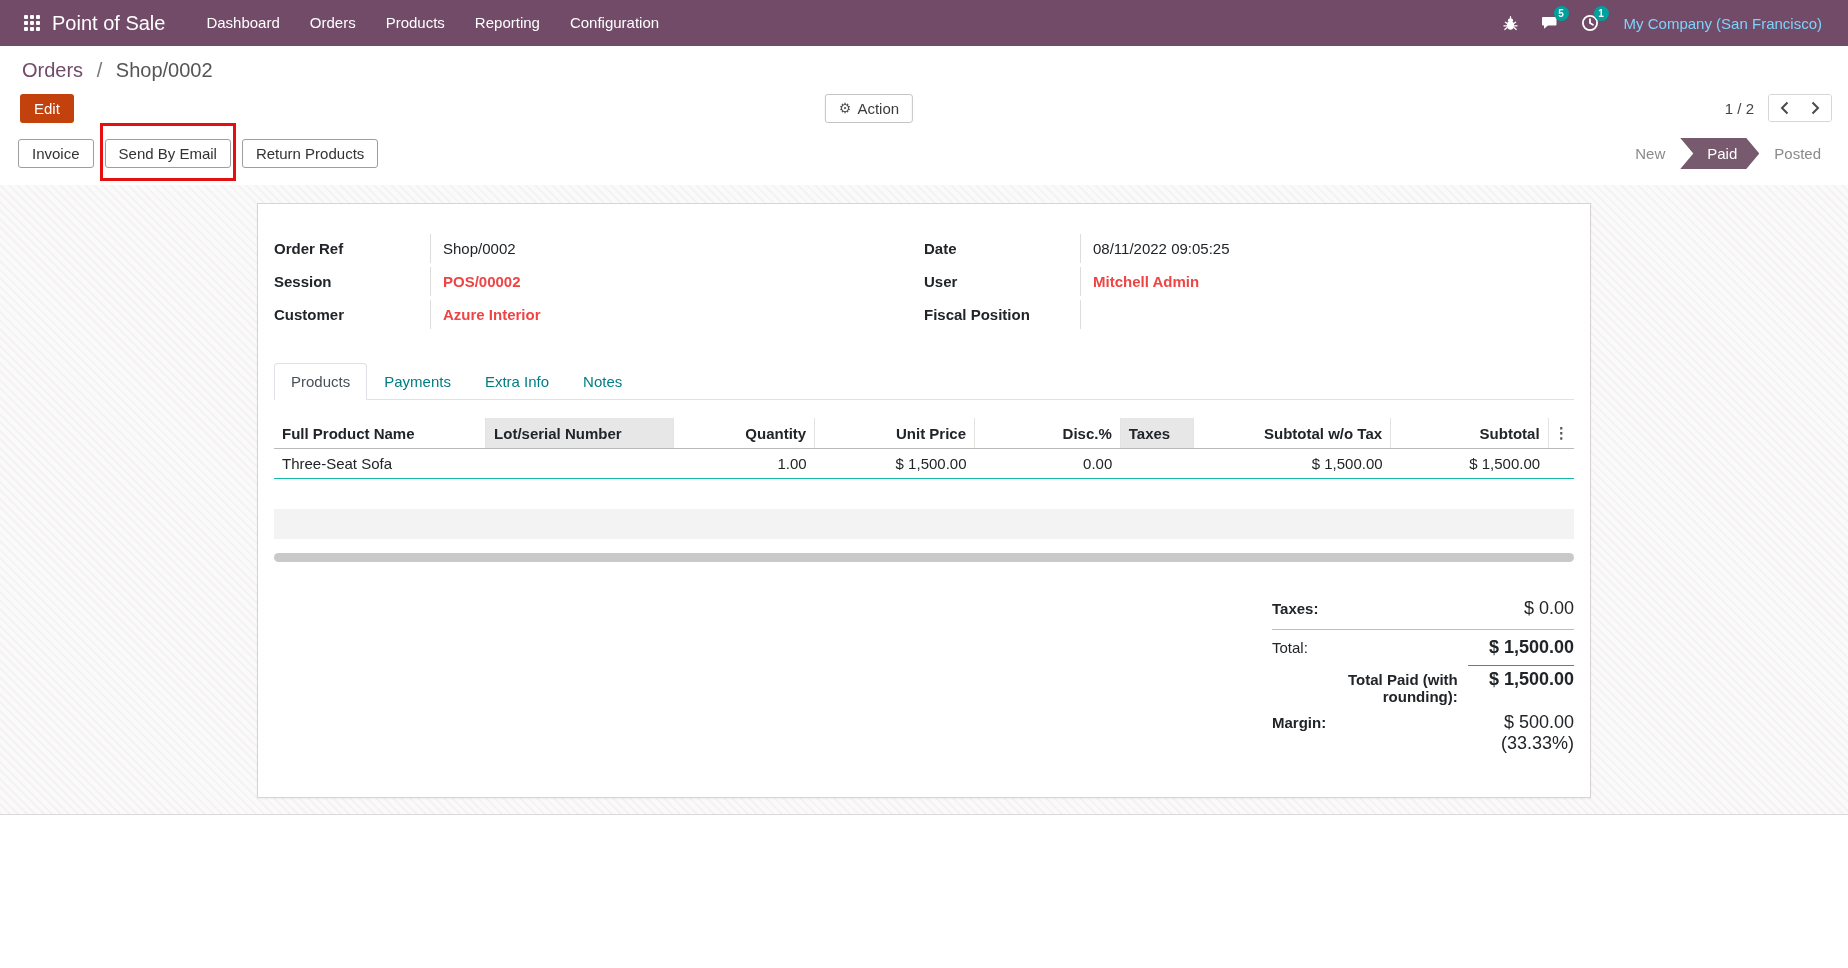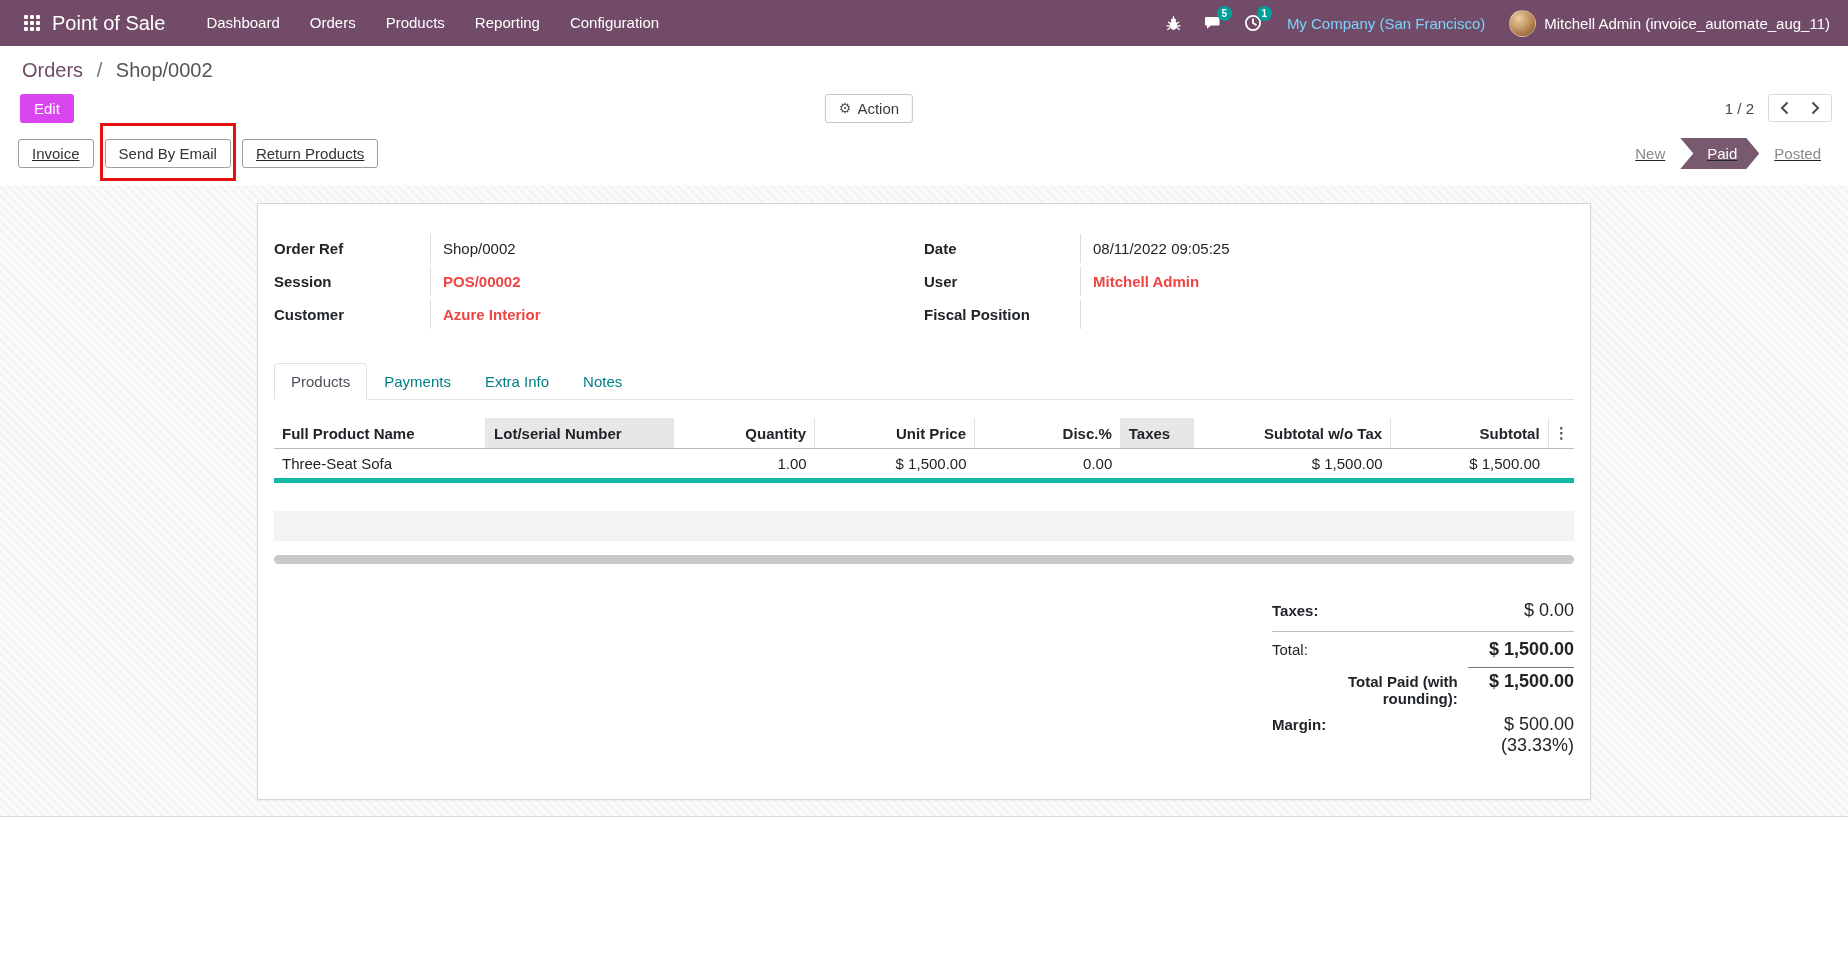--- a/index.html
+++ b/index.html
@@ -43,34 +43,34 @@
   .breadcrumb { padding: 12px 0 2px 22px; font-size: 20px; line-height: 24px; }
   .breadcrumb a { color: #714B67; text-decoration: none; }
   .breadcrumb .sep { color: #777; margin: 0 8px; }
   .breadcrumb .current { color: #555; }
 
   .cp-row { position: relative; display: flex; align-items: center; padding: 8px 16px 0 20px; height: 40px; }
   .btn {
     font-family: inherit; font-size: 15px; border-radius: 3px; padding: 5px 13px;
     border: 1px solid transparent; cursor: pointer; background: none; white-space: nowrap;
   }
-  .btn-primary { background: #d946ef; color: #fff; }
+  .btn-primary { background: #c2410c; color: #fff; }
   .btn-action {
     position: absolute; left: calc(50% - 55px); transform: translateX(-50%);
     background: #fff; border: 1px solid #c4c4c4; color: #3c3c3c;
     display: flex; align-items: center; gap: 6px;
   }
   .btn-action .gear { font-size: 14px; color: #555; }
   .pager { margin-left: auto; display: flex; align-items: center; gap: 14px; }
   .pager-count { color: #444; }
   .pager-group { display: flex; border: 1px solid #d6d6d6; border-radius: 3px; overflow: hidden; background: #fff; }
   .pager-group button { border: none; background: #fff; padding: 6px 11px; cursor: pointer; display: flex; align-items: center; }
 
   
-  .status-row { display: flex; align-items: center; justify-content: space-between; padding: 14px 14px 0 18px; height: 45px; text-decoration: underline; }
+  .status-row { display: flex; align-items: center; justify-content: space-between; padding: 14px 14px 0 18px; height: 45px; }
   .wf-buttons { display: flex; align-items: center; gap: 11px; }
   .btn-outline { background: #fff; border: 1px solid #9e9e9e; color: #333; }
   .hl-wrap { position: relative; display: inline-block; }
   .red-box { position: absolute; left: -5px; right: -5px; top: -16px; bottom: -13px; border: 3px solid #E60F0F; pointer-events: none; z-index: 2; }
   .statusbar { display: flex; align-items: center; }
   .state { color: #8a8a8a; padding: 5px 13px; font-size: 15px; cursor: pointer; white-space: nowrap; }
   .state.active {
     background: #775A6D; color: #fff; cursor: default; margin: 0 2px;
     padding: 7px 22px 7px 27px;
     clip-path: polygon(0 0, calc(100% - 13px) 0, 100% 50%, calc(100% - 13px) 100%, 0 100%, 13px 50%);
@@ -110,21 +110,21 @@
   
   .o_list { width: 100%; border-collapse: collapse; margin-top: 18px; font-size: 15px; table-layout: fixed; }
   .o_list th {
     font-weight: bold; text-align: left; padding: 6px 8px;
     border-bottom: 1px solid #b9b9b9; border-left: 1px solid #e3e3e3;
     white-space: nowrap; overflow: hidden; cursor: pointer; background: #fff;
   }
   .o_list th:first-child { border-left: none; }
   .o_list th.shaded { background: #e7e7e7; margin-left: 44px; }
   .o_list th.toggle { text-align: center; color: #555; padding: 6px 2px; font-weight: bold; }
-  .o_list td { padding: 6px 8px; border-bottom: 5px solid #14b8a6; white-space: nowrap; overflow: hidden; }
+  .o_list td { padding: 6px 8px; border-bottom: 1px solid #14b8a6; white-space: nowrap; overflow: hidden; }
   .o_list .num { text-align: right; }
   .o_list tr.blank td { border-bottom: none; height: 30px; padding: 0; }
   .o_list tr.blank.striped td { background: #f3f3f3; }
   .h-scrollbar { height: 9px; background: #c9c9c9; border-radius: 5px; margin-top: 14px; cursor: pointer; }
 
   
   .totals { width: 302px; margin: 36px 0 0 auto; font-size: 15px; }
   .t-row { display: flex; justify-content: space-between; align-items: baseline; margin: 7px 0; }
   .t-label { text-align: right; }
   .t-label.bold { font-weight: bold; }
@@ -166,24 +166,20 @@
       <span class="badge">5</span>
     </div>
     <div class="sys-icon">
       <svg width="18" height="18" viewBox="0 0 16 16">
         <circle cx="8" cy="8" r="6.3" fill="none" stroke="#fff" stroke-width="1.6"></circle>
         <path d="M8 4.6V8l2.6 1.6" fill="none" stroke="#fff" stroke-width="1.6" stroke-linecap="round"></path>
       </svg>
       <span class="badge">1</span>
     </div>
     <a class="company">My Company (San Francisco)</a>
-    <div class="user-menu">
-      <span class="avatar"></span>
-      <span>Mitchell Admin (invoice_automate_aug_11)</span>
-    </div>
   </div>
 </nav>
 
 <div class="breadcrumb">
   <a>Orders</a>
   <span class="sep">/</span>
   <span class="current">Shop/0002</span>
 </div>
 
 <div class="cp-row">

